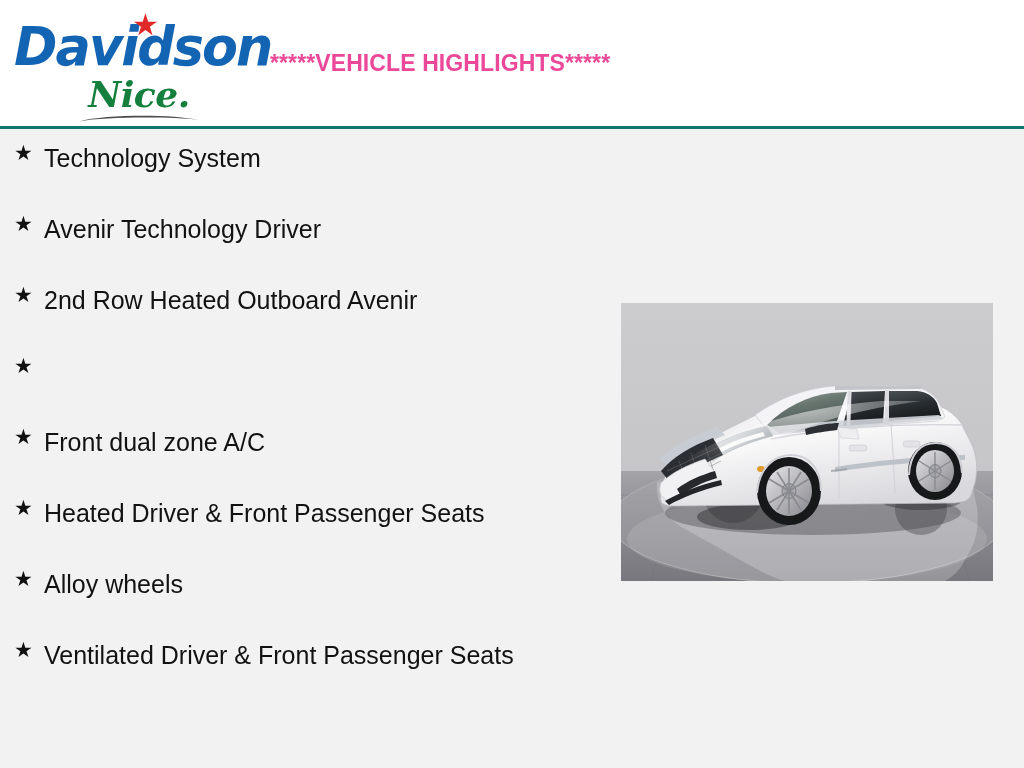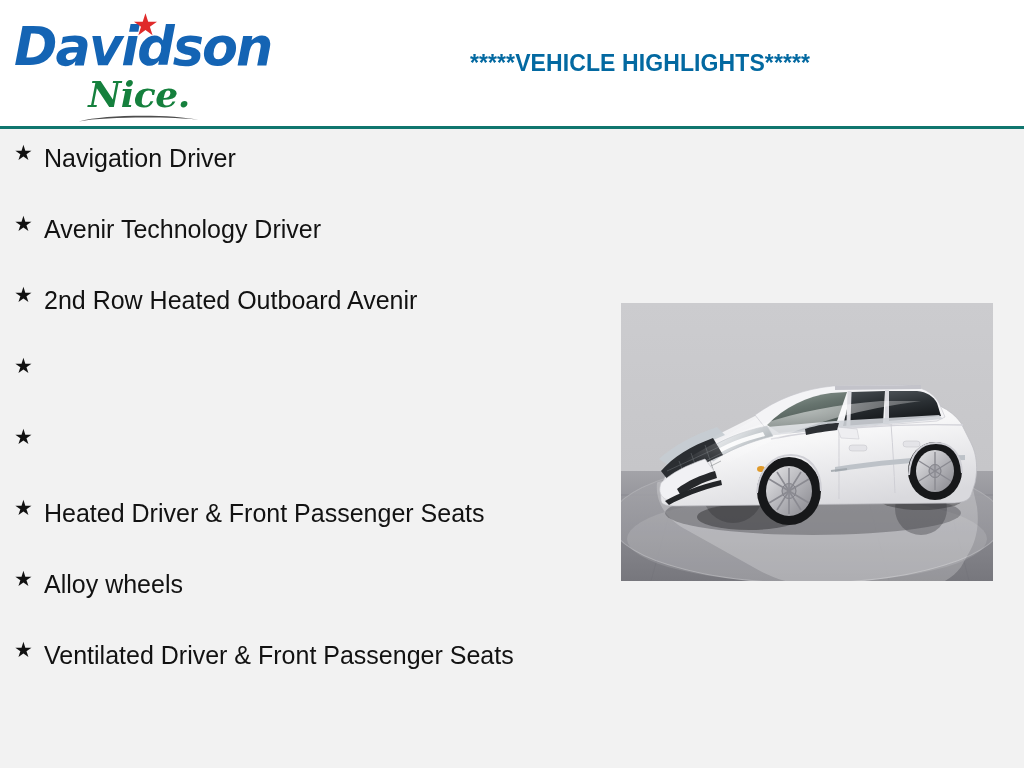--- a/index.html
+++ b/index.html
@@ -84,26 +84,26 @@
     overflow: hidden;
   }
   .logo-swoosh svg { display: block; }
 
   
   .page-title {
     position: absolute;
     left: 270px;
     top: 51px;
     width: 740px;
-    text-align: center;
+    text-align: left;
     font-family: "Liberation Sans", sans-serif;
     font-weight: bold;
     font-size: 23px;
     letter-spacing: 0.1px;
-    color: #0369a1;
+    color: #ec4899;
     white-space: nowrap;
     line-height: 1.1;
   }
 
   
   .highlights {
     position: absolute;
     left: 0;
     top: 129px;
     width: 600px;
@@ -162,35 +162,36 @@
       </svg>
     </div>
   </div>
 
   <div class="page-title">*****VEHICLE HIGHLIGHTS*****</div>
 </div>
 
 <ul class="highlights">
   <li class="hl-item">
     <span class="hl-bullet">★</span>
-    <span class="hl-text">Navigation Driver</span>
+    <span class="hl-text">Technology System</span>
   </li>
   <li class="hl-item">
     <span class="hl-bullet">★</span>
     <span class="hl-text">Avenir Technology Driver</span>
   </li>
   <li class="hl-item">
     <span class="hl-bullet">★</span>
     <span class="hl-text">2nd Row Heated Outboard Avenir</span>
   </li>
   <li class="hl-item">
     <span class="hl-bullet">★</span>
   </li>
   <li class="hl-item">
     <span class="hl-bullet">★</span>
+    <span class="hl-text">Front dual zone A/C</span>
   </li>
   <li class="hl-item">
     <span class="hl-bullet">★</span>
     <span class="hl-text">Heated Driver &amp; Front Passenger Seats</span>
   </li>
   <li class="hl-item">
     <span class="hl-bullet">★</span>
     <span class="hl-text">Alloy wheels</span>
   </li>
   <li class="hl-item">

